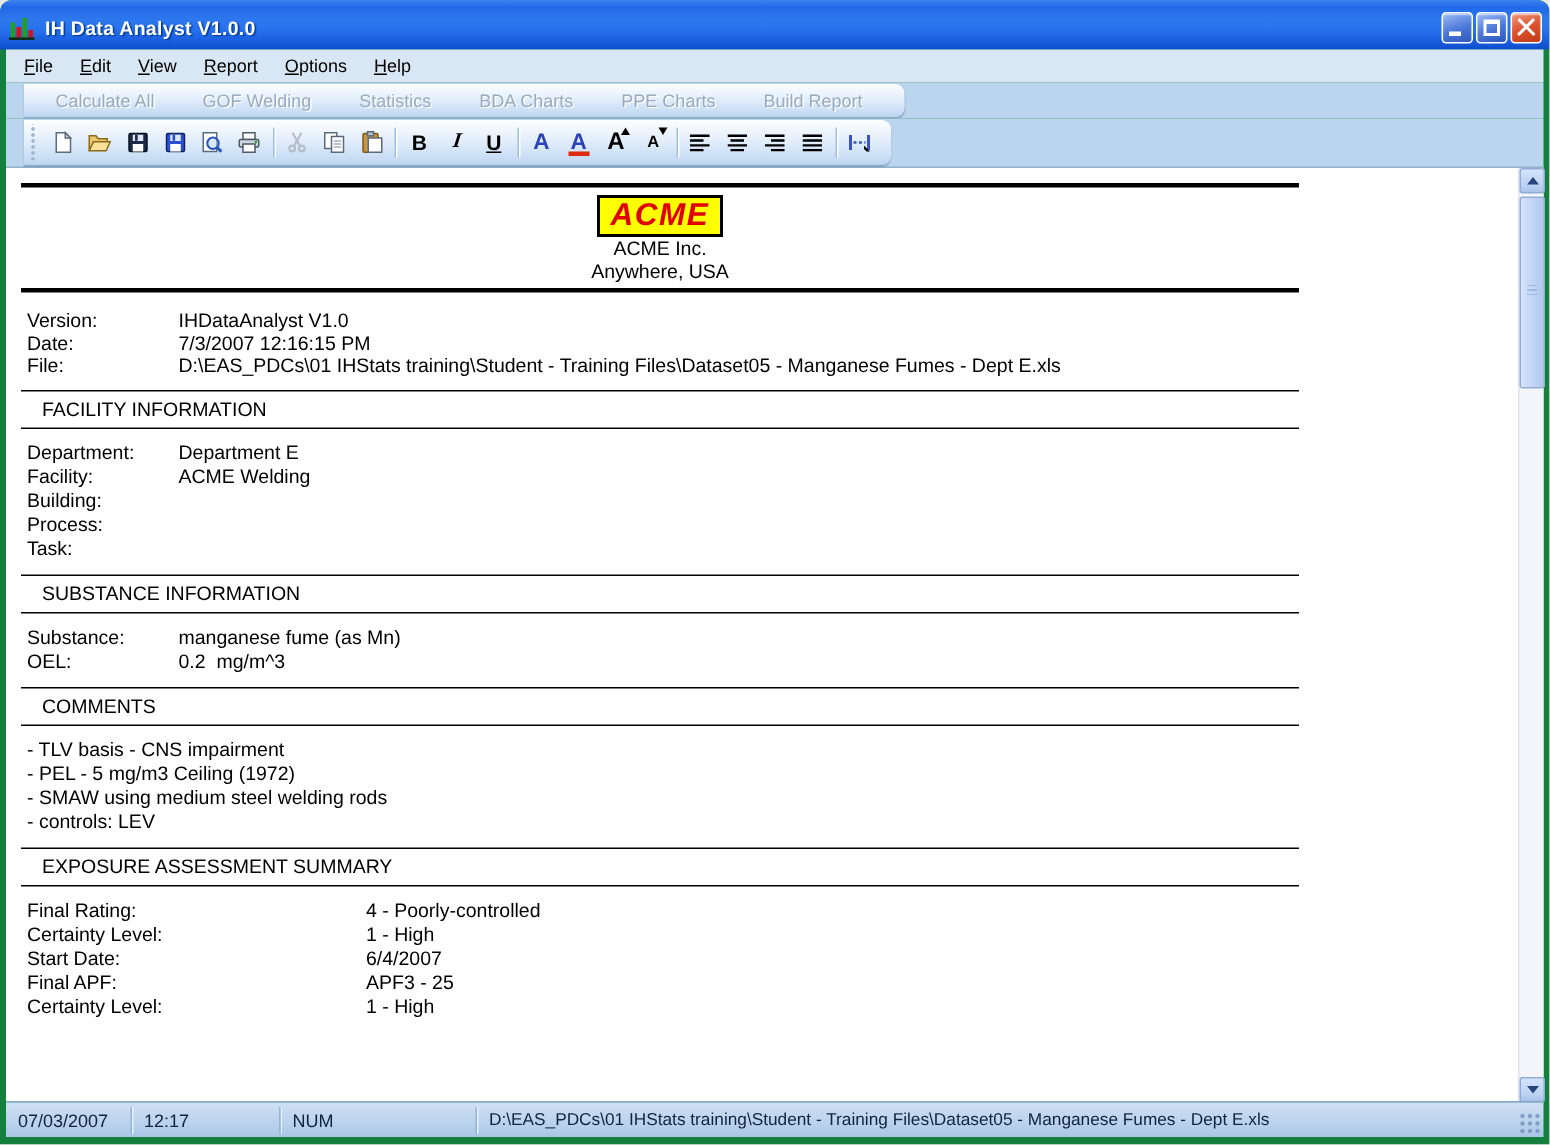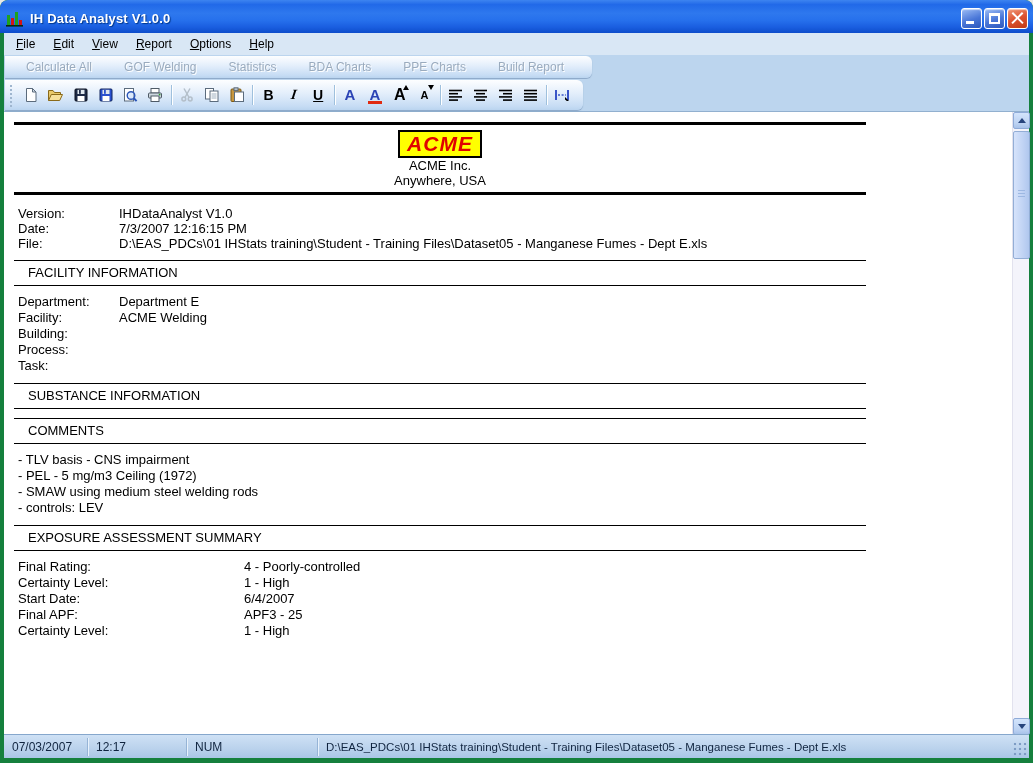--- a/index.html
+++ b/index.html
@@ -27,21 +27,21 @@
 
   
   .menubar { height:22px; background:#d9e7f5; display:flex; align-items:center; padding-left:3px; font-size:12px; color:#000; }
   .menu-item { padding:2px 9px 3px 9px; cursor:default; }
   .menu-item u { text-underline-offset:1px; }
 
   
   .tbrow { background:#bcd5ee; position:relative; }
   .tbrow1 { height:24px; }
   .tbrow2 { height:32px; }
-  .strip { position:absolute; left:1px; top:1px; bottom:1px; display:flex; align-items:center;
+  .strip { position:absolute; left:12px; top:1px; bottom:1px; display:flex; align-items:center;
     background:linear-gradient(180deg,#fdfeff 0%,#e3eefb 45%,#c6dcf4 88%,#bad4ef 100%);
     border-radius:0 6px 6px 0; box-shadow:0 1px 1px rgba(90,120,160,.5); padding-right:8px; }
   .grip { width:9px; align-self:stretch; margin:3px 2px 3px 3px;
     background-image:radial-gradient(circle at 2px 2px,#9fb6cf 1px,rgba(0,0,0,0) 1.4px);
     background-size:5px 4px; background-position:1px 1px; background-repeat:repeat-y; }
   .act-btn { font-size:12px; padding:3px 13px; margin:0 3px; background:transparent; border:none; white-space:nowrap; font-family:"Liberation Sans",sans-serif; }
   .act-btn.disabled { color:#9aabbe; text-shadow:1px 1px 0 rgba(255,255,255,.95); }
   .act-btn.enabled { color:#000;margin-top:48px; }
   .tsep { width:1px; height:20px; background:#9fc0dd; box-shadow:1px 0 0 #fff; margin:0 3px; }
   .icon-btn { width:24px; height:24px; margin:0 1px; display:flex; align-items:center; justify-content:center; border:none; background:transparent; position:relative; }
@@ -404,20 +404,30 @@
               <span class="k">Task:</span>
               <span class="v"></span>
             </div>
           </div>
         </div>
 
         <div class="section">
           <div class="rule-thin"></div>
           <div class="section-title">SUBSTANCE INFORMATION</div>
           <div class="rule-thin"></div>
+          <div class="rows">
+            <div class="kv">
+              <span class="k">Substance:</span>
+              <span class="v">manganese fume (as Mn)</span>
+            </div>
+            <div class="kv">
+              <span class="k">OEL:</span>
+              <span class="v">0.2  mg/m^3</span>
+            </div>
+          </div>
         </div>
 
         <div class="section">
           <div class="rule-thin"></div>
           <div class="section-title">COMMENTS</div>
           <div class="rule-thin"></div>
           <div class="rows">
             <div class="cline">- TLV basis - CNS impairment</div>
             <div class="cline">- PEL - 5 mg/m3 Ceiling (1972)</div>
             <div class="cline">- SMAW using medium steel welding rods</div>

